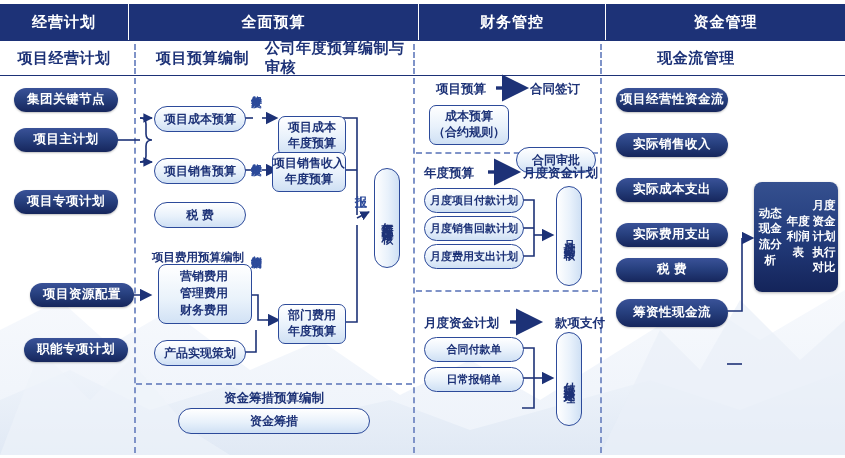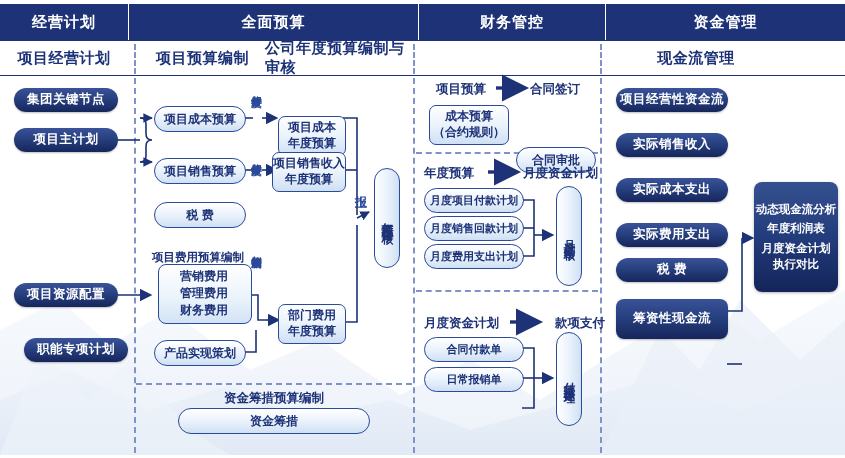--- a/index.html
+++ b/index.html
@@ -46,21 +46,21 @@
     z-index:5;
   }
   .box-light{
     position:absolute;display:flex;align-items:center;justify-content:center;
     color:#1d3277;font-size:12px;font-weight:bold;text-align:center;line-height:1.3;
     border:1.4px solid #2c4a9a;border-radius:7px;
     background:linear-gradient(180deg,#ffffff 0%,#e8f1fb 55%,#cfe0f4 100%);
     z-index:5;
   }
   .box-dark{
-    position:absolute;display:flex;flex-direction:column;align-items:center;justify-content:center;
+    position:absolute;display:flex;flex-direction:row;align-items:center;justify-content:center;
     color:#ffffff;font-size:11.5px;font-weight:bold;text-align:center;line-height:1.35;
     border-radius:8px;
     background:linear-gradient(180deg,#35508f 0%,#233c7c 50%,#14245a 100%);
     box-shadow:0 1px 3px rgba(0,0,0,.3);
     z-index:5;
   }
   .box-dark span{display:block;margin:2px 0;}
 
   
   .pill-vert{
@@ -189,21 +189,22 @@
 
     <g stroke="#1d3277" stroke-width="3.4" fill="none">
       <path d="M496,88 L524,88" marker-end="url(#ahb)"></path>
       <path d="M488,172 L516,172" marker-end="url(#ahb)"></path>
       <path d="M510,322 L538,322" marker-end="url(#ahb)"></path>
     </g>
   </svg>
 
   <div class="pill-dark" style="left:14px;top:88px;width:104px;height:24px;">集团关键节点</div>
   <div class="pill-dark" style="left:14px;top:128px;width:104px;height:24px;">项目主计划</div>
-  <div class="pill-dark" style="left:14px;top:283px;width:104px;height:24px;">项目资源配置</div>
+  <div class="pill-dark" style="left:14px;top:190px;width:104px;height:24px;">项目专项计划</div>
+  <div class="pill-dark" style="left:30px;top:283px;width:104px;height:24px;">项目资源配置</div>
   <div class="pill-dark" style="left:24px;top:338px;width:104px;height:24px;">职能专项计划</div>
 
   <div class="pill-light" style="left:154px;top:106px;width:90px;height:24px;">项目成本预算</div>
   <div class="pill-light" style="left:154px;top:158px;width:90px;height:24px;">项目销售预算</div>
   <div class="pill-light" style="left:154px;top:202px;width:90px;height:24px;">税  费</div>
 
   <div class="lbl-sm" style="left:152px;top:250px;">项目费用预算编制</div>
   <div class="grp" style="left:158px;top:264px;width:92px;height:58px;"></div>
   <div class="grp-lines" style="left:158px;top:264px;width:92px;height:58px;">
     <span>营销费用</span>
@@ -246,21 +247,21 @@
   <div class="lbl" style="left:555px;top:315px;">款项支付</div>
   <div class="pill-light" style="left:424px;top:337px;width:98px;height:23px;font-size:11px;">合同付款单</div>
   <div class="pill-light" style="left:424px;top:367px;width:98px;height:23px;font-size:11px;">日常报销单</div>
   <div class="pill-vert" style="left:556px;top:332px;width:24px;height:92px;font-size:11.5px;">付款审核处理</div>
 
   <div class="pill-dark" style="left:616px;top:88px;width:112px;height:24px;">项目经营性资金流</div>
   <div class="pill-dark" style="left:616px;top:133px;width:112px;height:24px;">实际销售收入</div>
   <div class="pill-dark" style="left:616px;top:178px;width:112px;height:24px;">实际成本支出</div>
   <div class="pill-dark" style="left:616px;top:223px;width:112px;height:24px;">实际费用支出</div>
   <div class="pill-dark" style="left:616px;top:258px;width:112px;height:24px;">税  费</div>
-  <div class="pill-dark" style="left:616px;top:299px;width:112px;height:40px;border-radius:8px;">筹资性现金流</div>
+  <div class="pill-dark" style="left:616px;top:299px;width:112px;height:28px;">筹资性现金流</div>
 
   <div class="box-dark" style="left:754px;top:182px;width:84px;height:110px;">
     <span>动态现金流分析</span>
     <span>年度利润表</span>
     <span style="white-space:pre-line;">月度资金计划
 执行对比</span>
   </div>
 
 </div>
 

